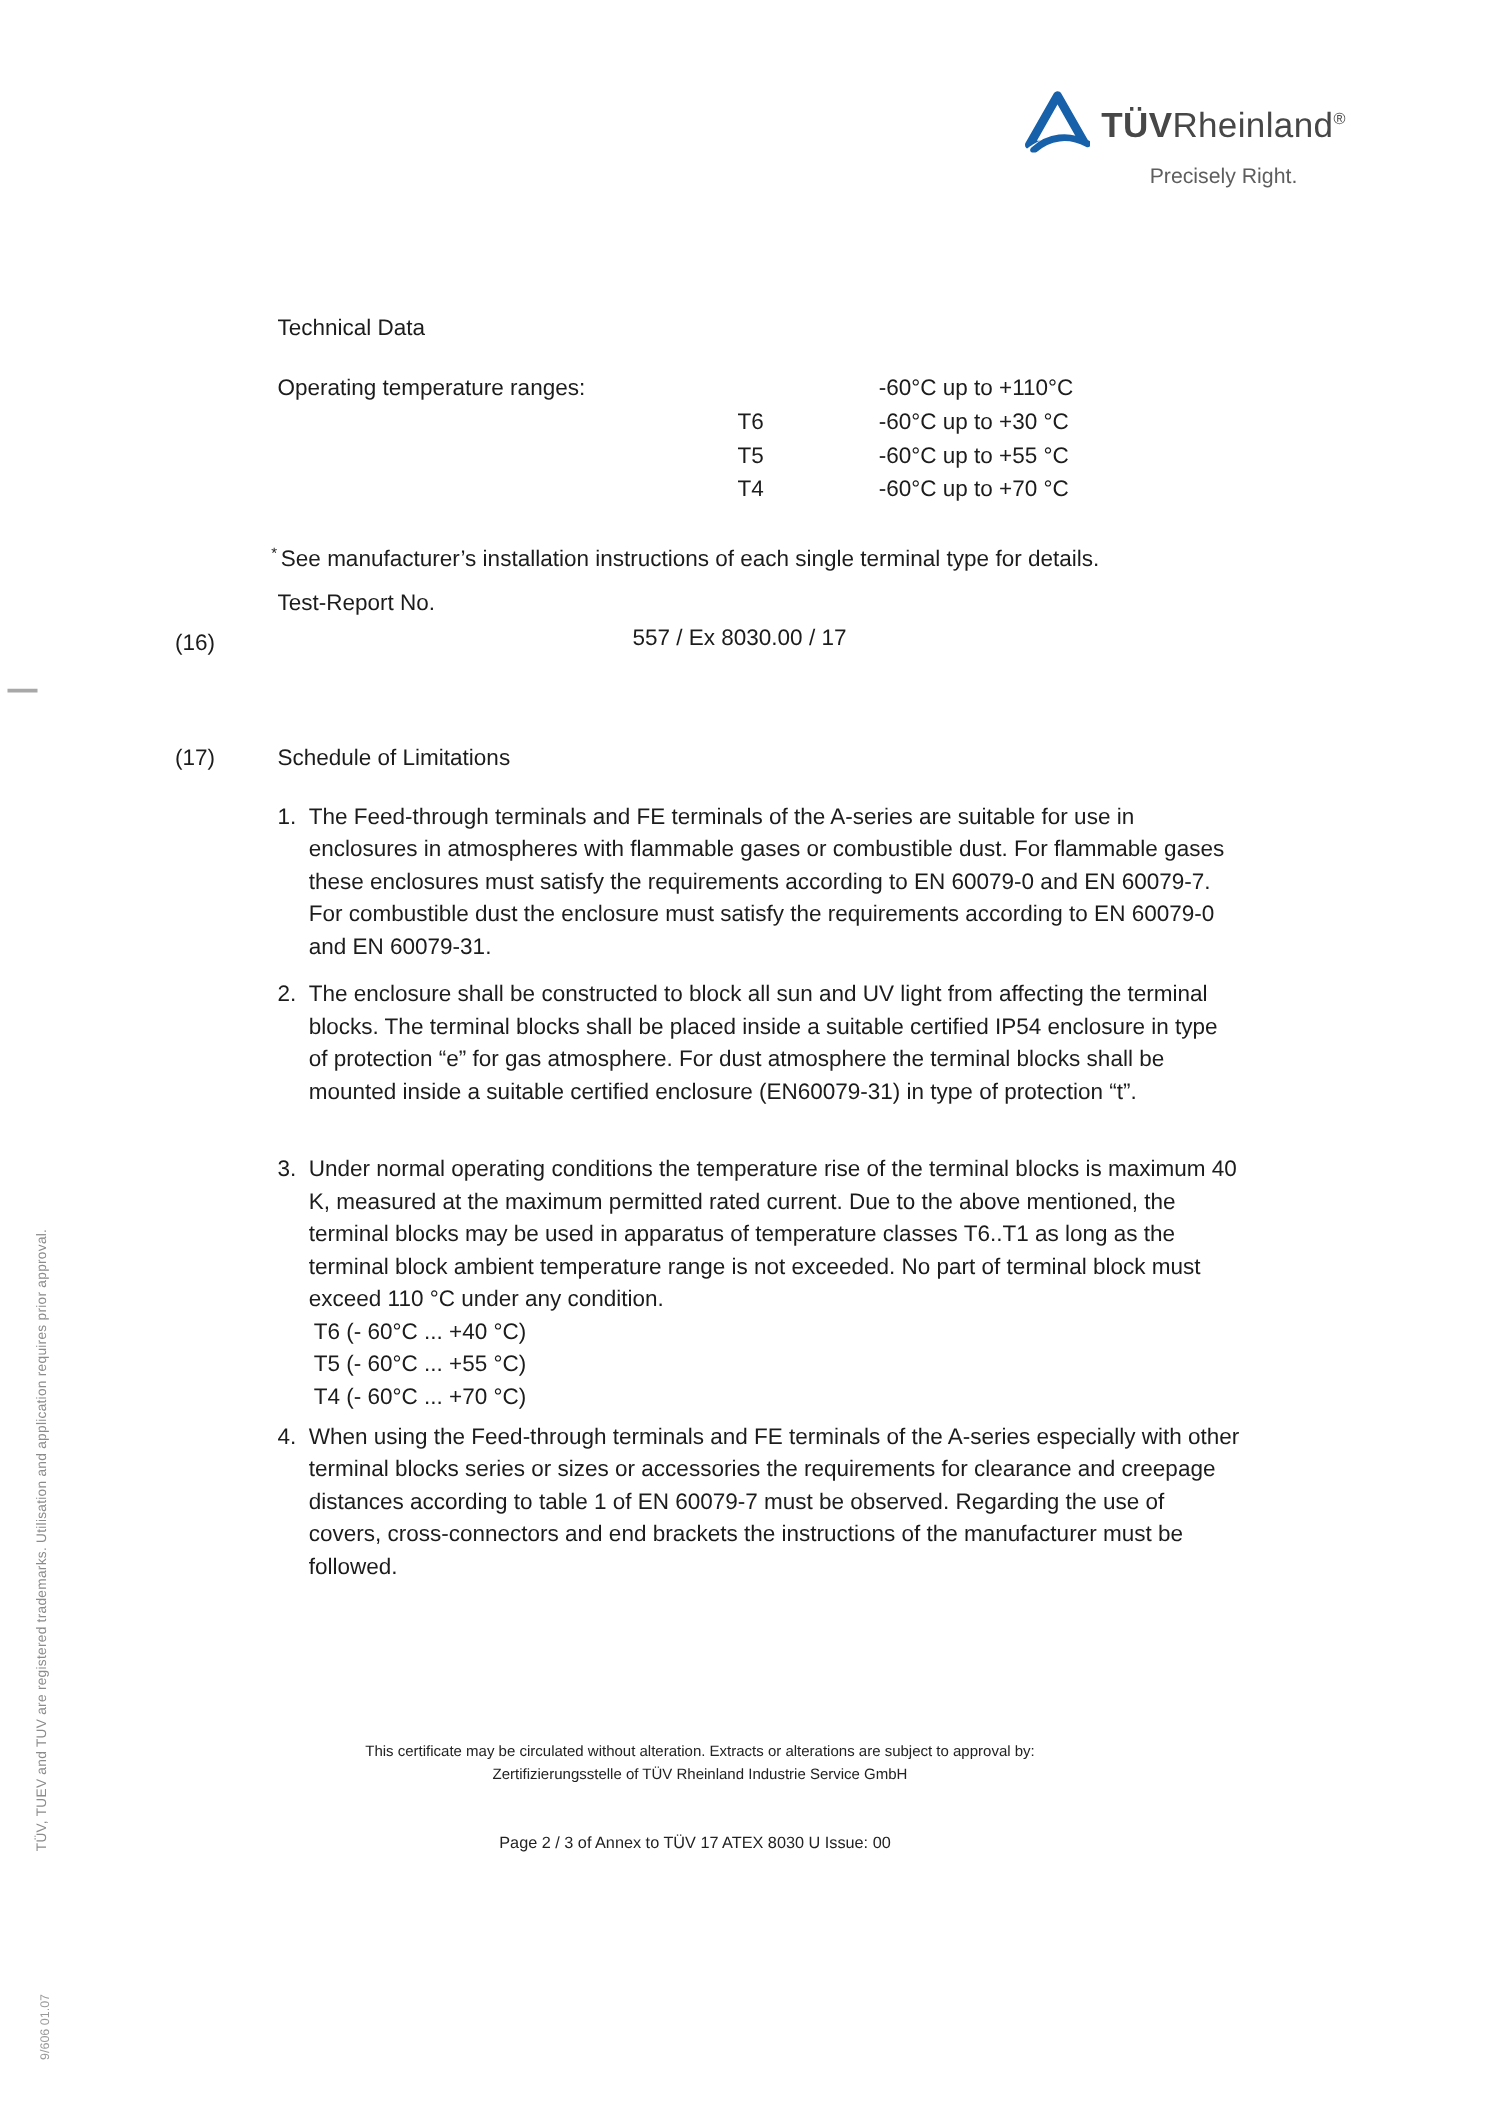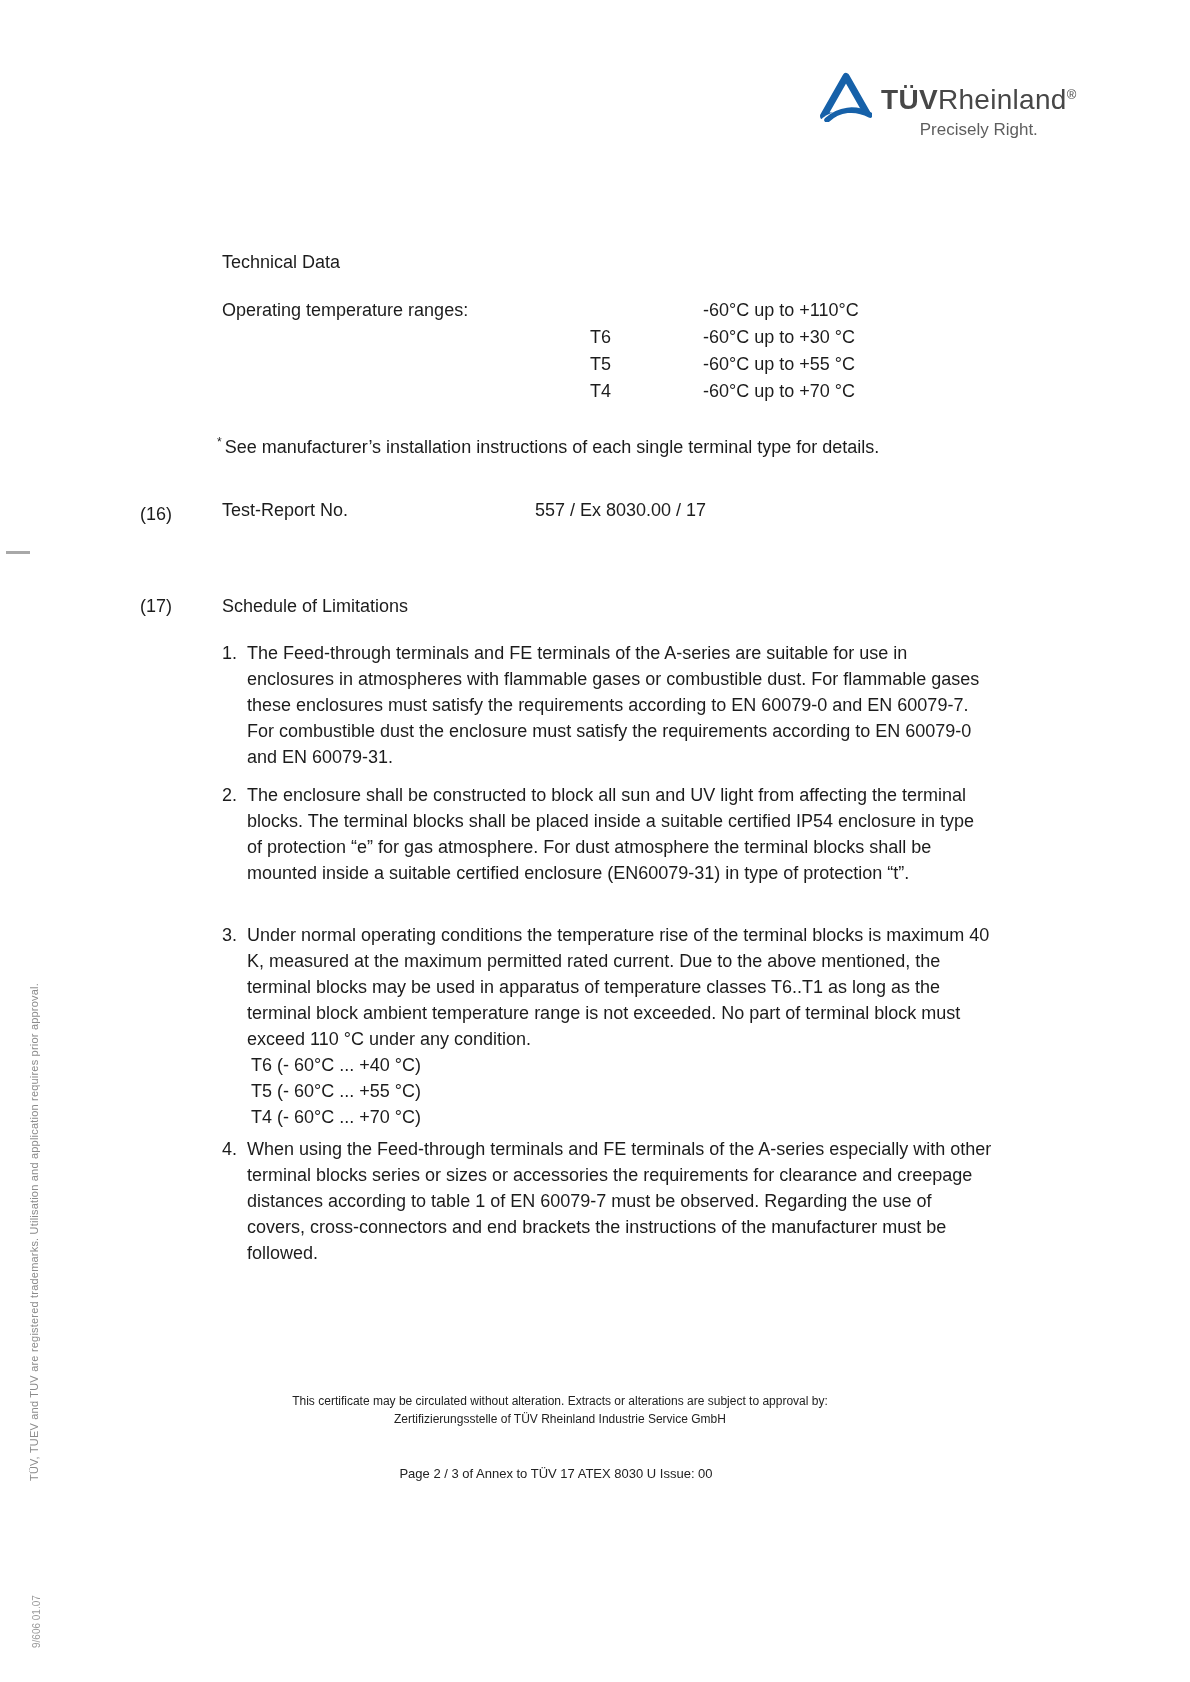--- a/index.html
+++ b/index.html
@@ -14,41 +14,41 @@
     overflow:hidden;
   }
 
   
   .logo { position:absolute; top:72px; left:820px; display:flex; align-items:flex-start; gap:9px;text-align:center; }
   .logo-triangle svg { display:block; }
   .logo-text-block { padding-top:8px; }
   .logo-brand { font-size:28px; color:#474747; letter-spacing:0.3px; line-height:30px; white-space:nowrap; }
   .brand-tuv { font-weight:bold; }
   .brand-reg { font-size:13px; vertical-align:super; color:#474747; }
-  .logo-tagline { font-size:17px; color:#5e5e5e; margin-top:5px; }
+  .logo-tagline { font-size:17px; color:#5e5e5e; margin-top:16px; }
 
   
   .heading {
     position:absolute;
     font-size:18px;
     text-underline-offset:4px;
   }
   .numtag { position:absolute; left:140px; font-size:18px; }
 
   
   .temp-table { position:absolute; top:297px; left:222px; width:780px; font-size:18px; }
   .temp-row { display:flex; height:27px; line-height:27px; }
   .temp-label { width:368px; }
   .temp-class { width:113px; }
   .temp-range { flex:1; }
 
   .footnote { position:absolute; top:429px; left:217px; width:810px; font-size:18px; line-height:26px; }
   .footnote sup { font-size:12px; margin-right:3px; }
 
-  .report-value { position:absolute; top:500px; left:535px; font-size:18px; }
+  .report-value { position:absolute; top:500px; left:506px; font-size:18px; }
 
   
   .list-item { position:absolute; left:222px; width:772px; display:flex; font-size:18px; line-height:26px; }
   .li-num { width:25px; flex:0 0 25px; }
   .li-body { flex:1; }
   .li-text { }
   .li-sub { padding-left:4px; }
 
   
   .footer { position:absolute; top:1392px; left:140px; width:840px; text-align:center; font-size:12px; line-height:18px; color:#222; }
@@ -107,21 +107,21 @@
     <div class="temp-row">
       <div class="temp-label"></div>
       <div class="temp-class">T4</div>
       <div class="temp-range">-60°C up to +70 °C</div>
     </div>
   </div>
 
   <div class="footnote"><sup>*</sup><span>See manufacturer’s installation instructions of each single terminal type for details.</span></div>
 
   <div class="numtag" style="top:504px;">(16)</div>
-  <div class="heading" style="top:500px; left:222px;">Test-Report No.</div>
+  <div class="heading" style="top:472px; left:222px;">Test-Report No.</div>
   <div class="report-value">557 / Ex 8030.00 / 17</div>
 
   <div class="numtag" style="top:596px;">(17)</div>
   <div class="heading" style="top:596px; left:222px;">Schedule of Limitations</div>
 
   <div class="list-item" style="top:640px;">
     <div class="li-num">1.</div>
     <div class="li-body">
         <div class="li-text">The Feed-through terminals and FE terminals of the A-series are suitable for use in enclosures in atmospheres with flammable gases or combustible dust. For flammable gases these enclosures must satisfy the requirements according to EN 60079-0 and EN 60079-7. For combustible dust the enclosure must satisfy the requirements according to EN 60079-0 and EN 60079-31.</div>
       </div>

